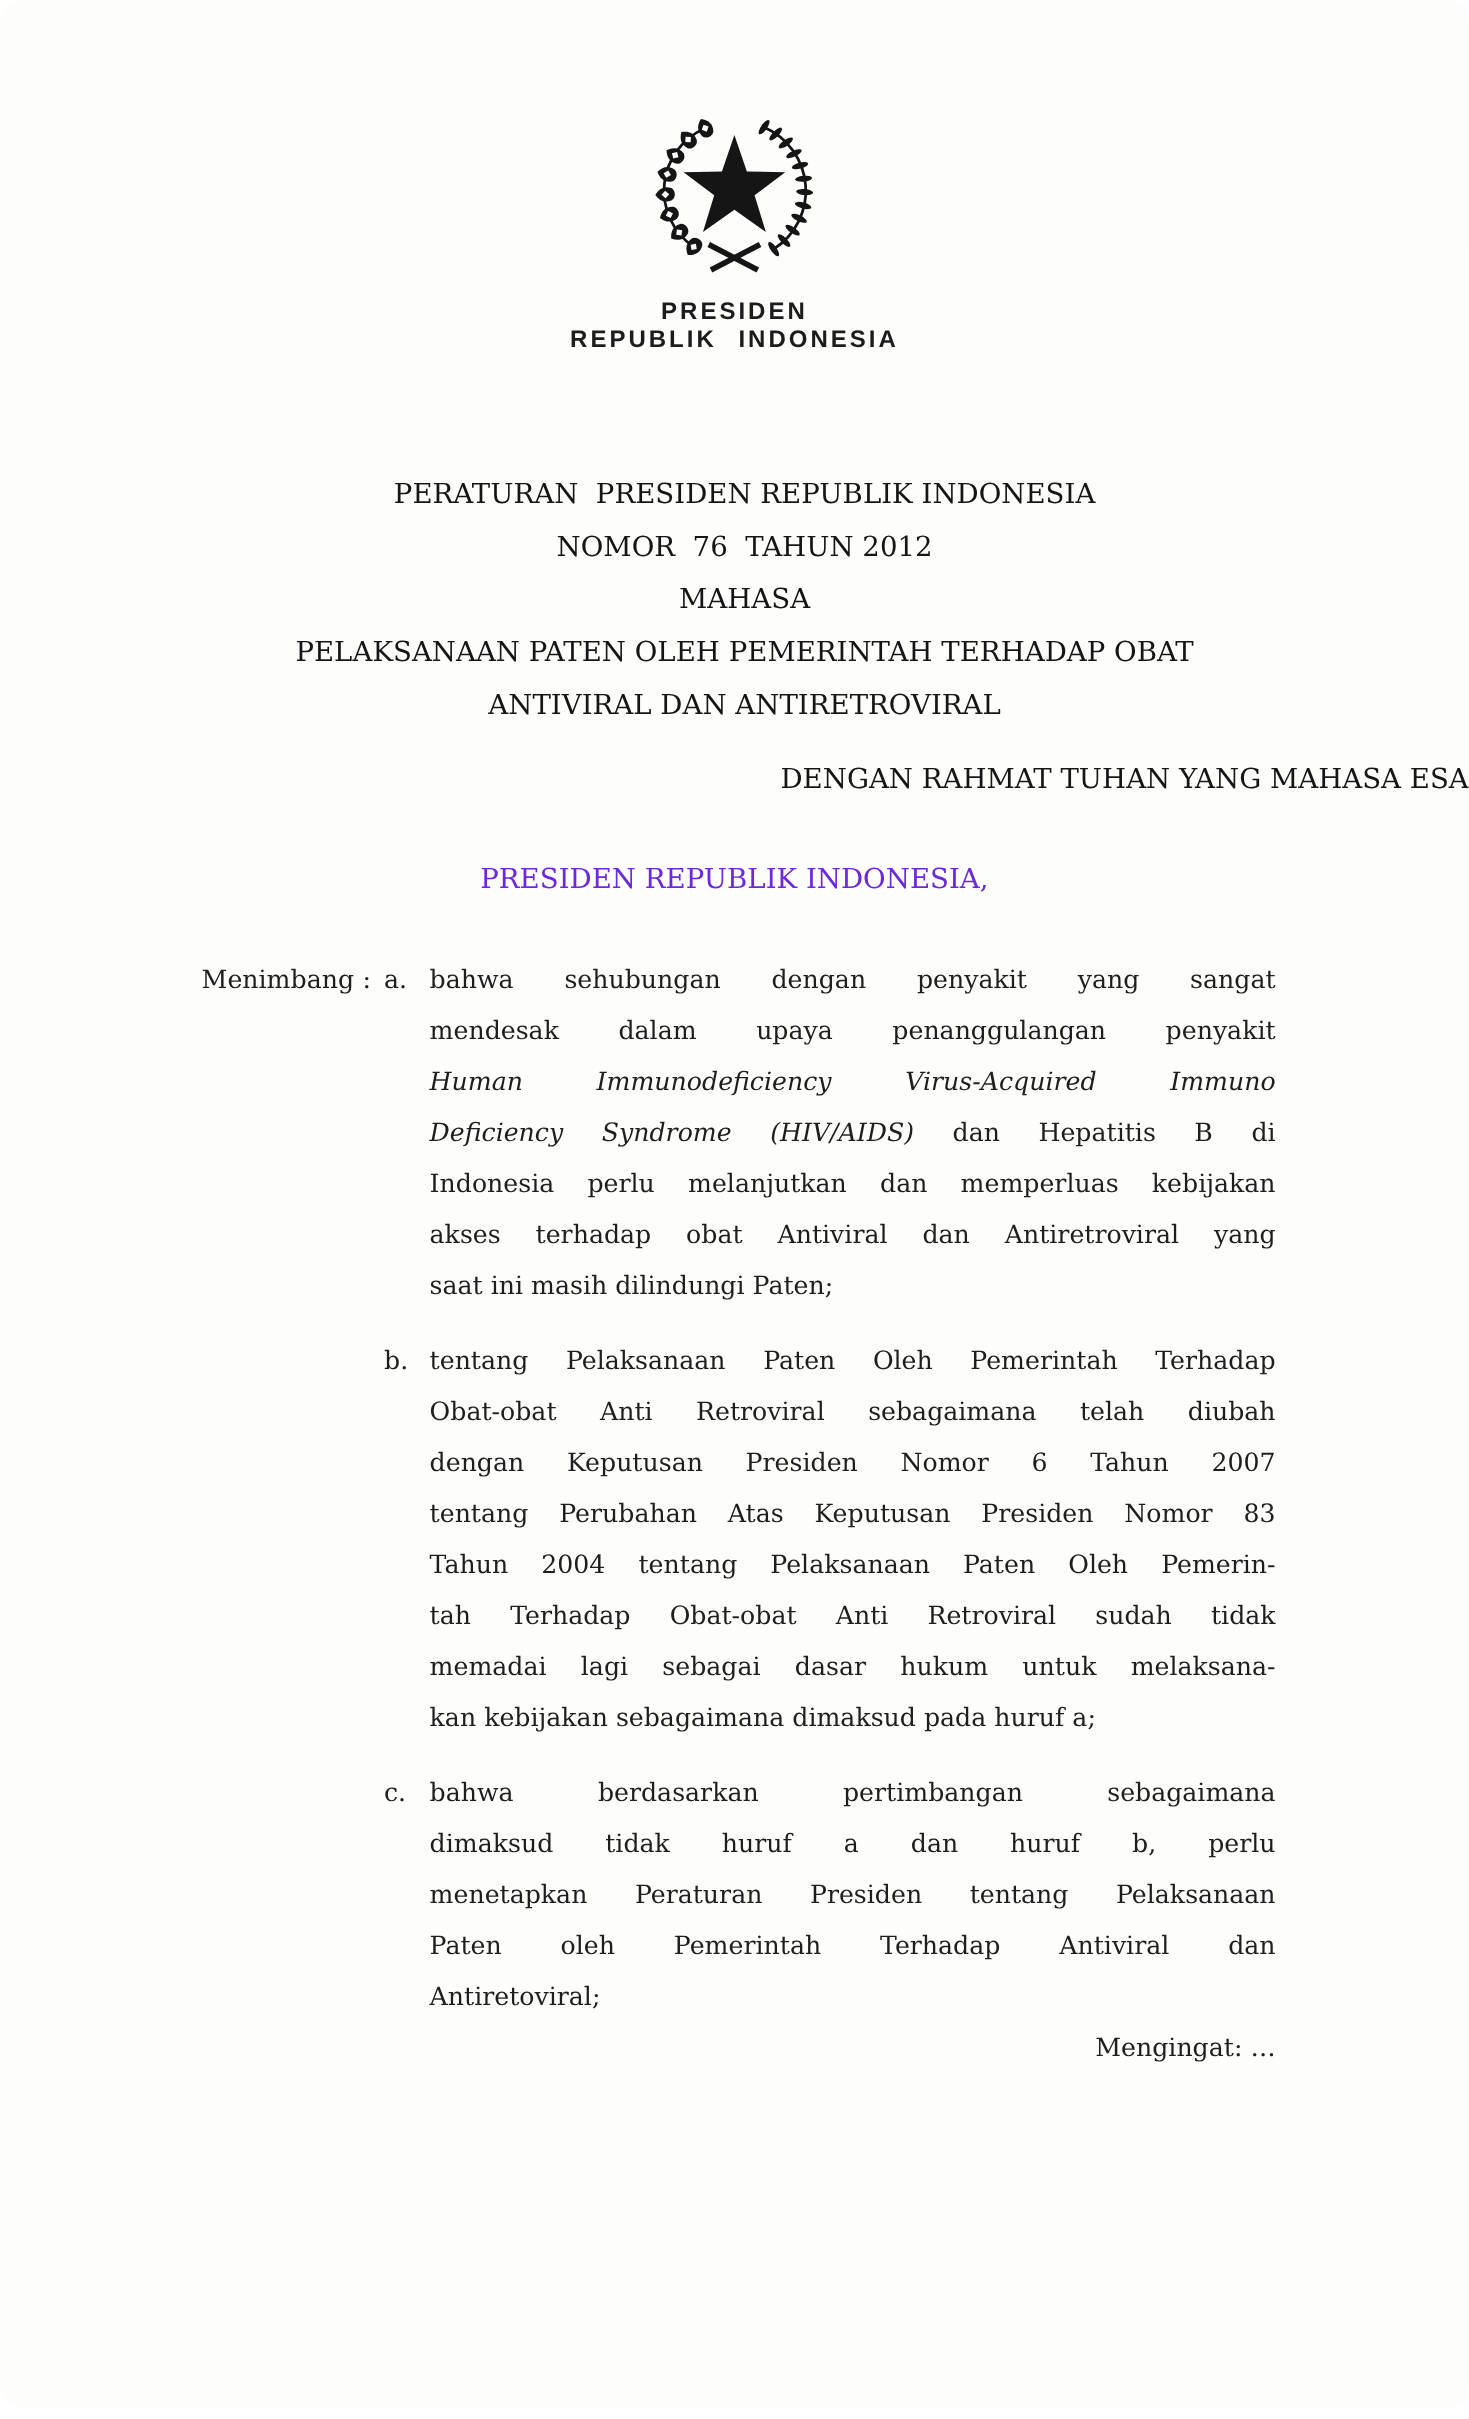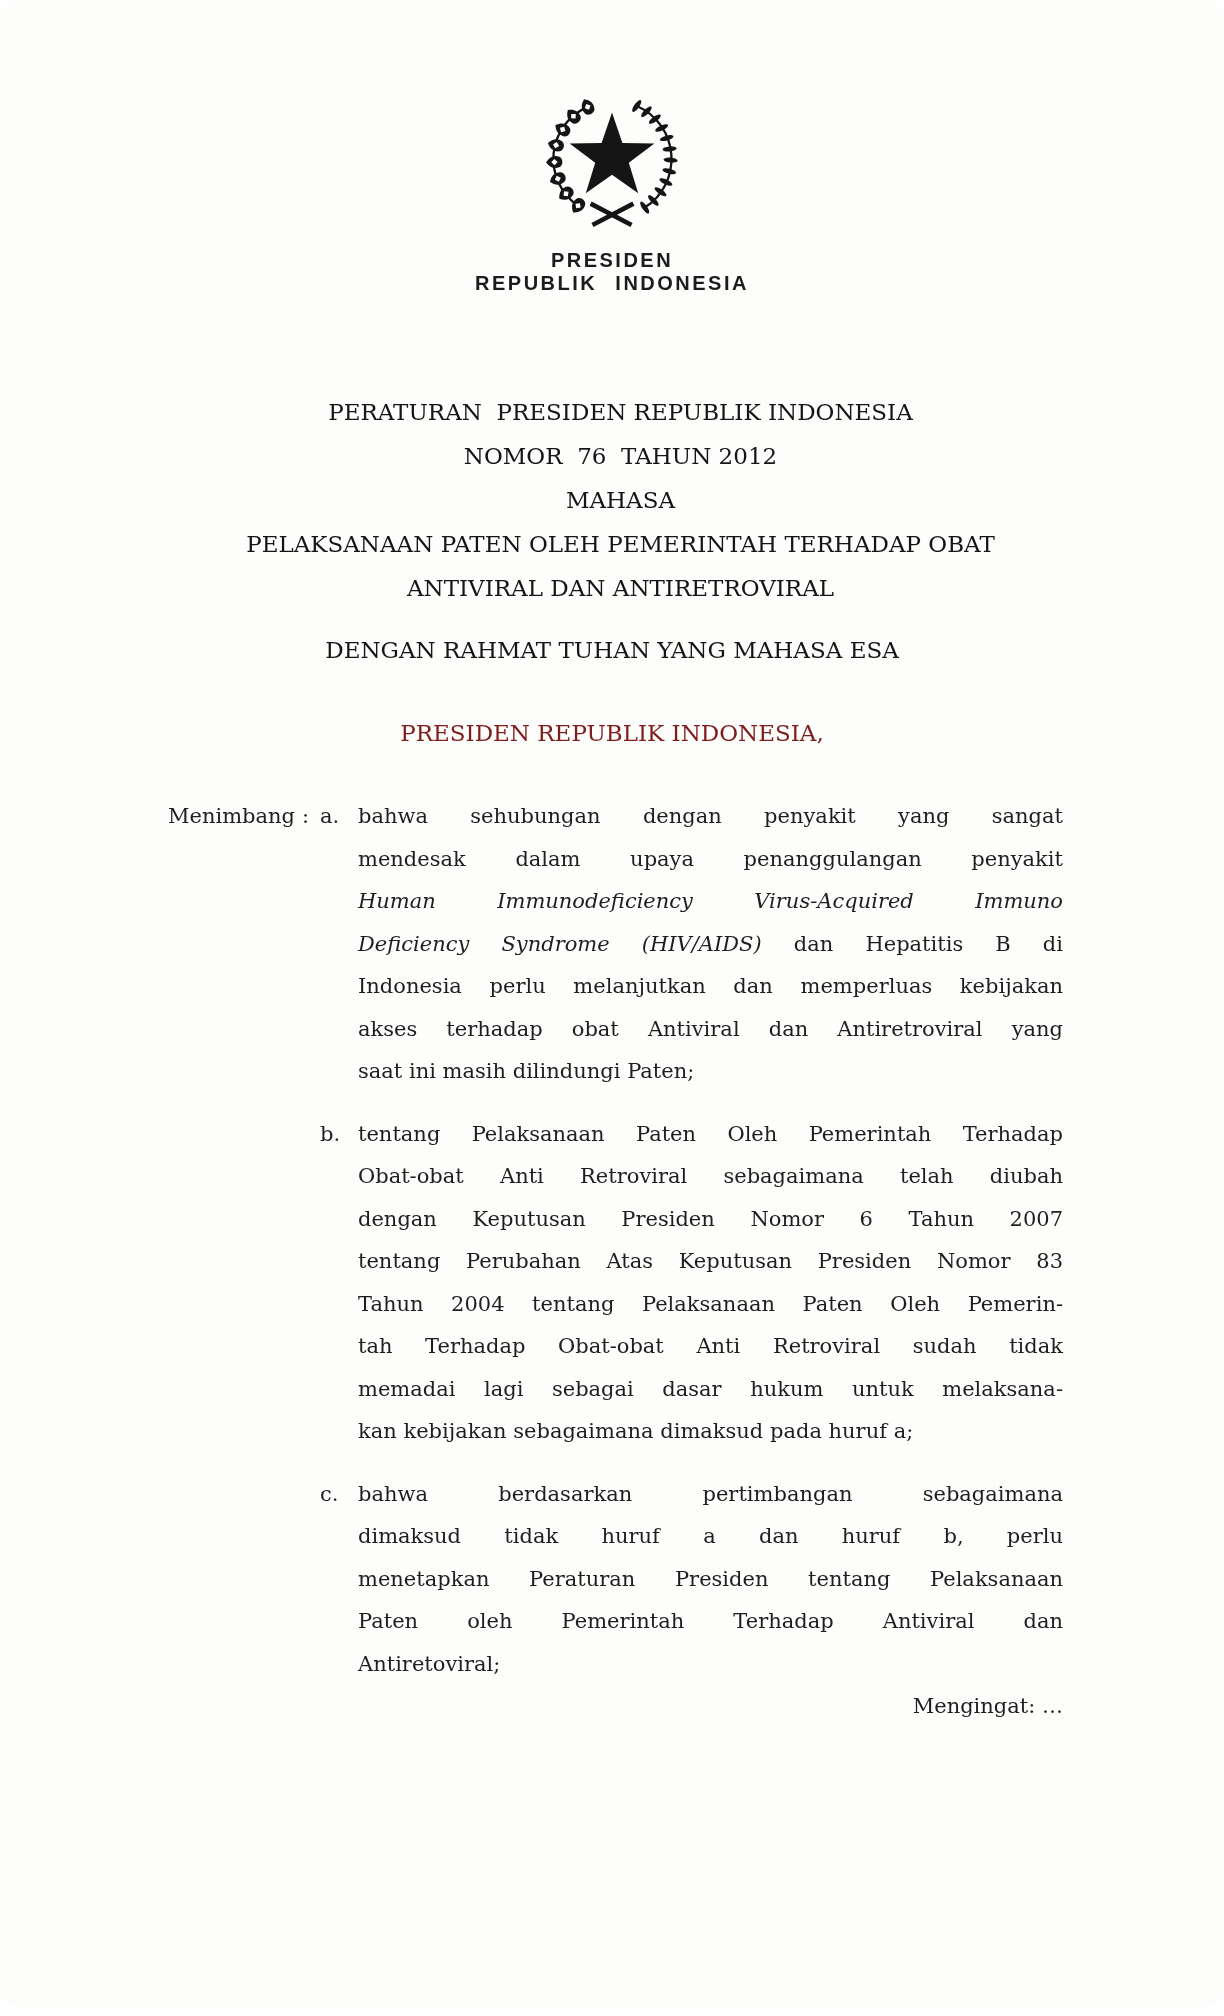--- a/index.html
+++ b/index.html
@@ -17,22 +17,22 @@
   
   .letterhead { text-align:center; padding-top:85px; }
   .emblem { display:inline-block; width:158px; height:150px; }
   .emblem svg { width:158px; height:150px; display:block; }
   .lh-line { font-family:"Liberation Sans",sans-serif; font-weight:700; color:#1c1c1c; }
   .lh-line1 { margin-top:10px; font-size:20px; letter-spacing:2.5px; line-height:22px; }
   .lh-line2 { margin-top:1px; font-size:20px; letter-spacing:2.5px; word-spacing:10px; line-height:22px; }
   
   .title-block { margin-top:96px; text-align:center;padding-left:17px; }
   .title-line { font-size:23px; line-height:44px; color:#151515; white-space:pre-wrap; }
-  .invocation { margin-top:18px; text-align:center; font-size:23px; line-height:44px; color:#151515; }
-  .authority  { margin-top:39px; text-align:center; font-size:23px; line-height:44px; color:#7f1d1d; }
+  .invocation { margin-top:18px; text-align:right; font-size:23px; line-height:44px; color:#151515; }
+  .authority  { margin-top:39px; text-align:center; font-size:23px; line-height:44px; color:#6d28d9; }
   
   .considering { display:flex; align-items:flex-start; margin-top:40px; margin-left:168px; font-size:21px; }
   .c-label { flex:0 0 134px; line-height:42.5px; }
   .c-colon { flex:0 0 18px; line-height:42.5px; }
   .c-items { flex:0 0 743px; }
   .c-item  { display:flex; align-items:flex-start; margin-bottom:20px; }
   .c-item:last-child { margin-bottom:0; }
   .c-marker { flex:0 0 38px; line-height:42.5px; }
   .c-text   { width:705px; }
   .tline { line-height:42.5px; text-align:justify; text-align-last:justify; }

